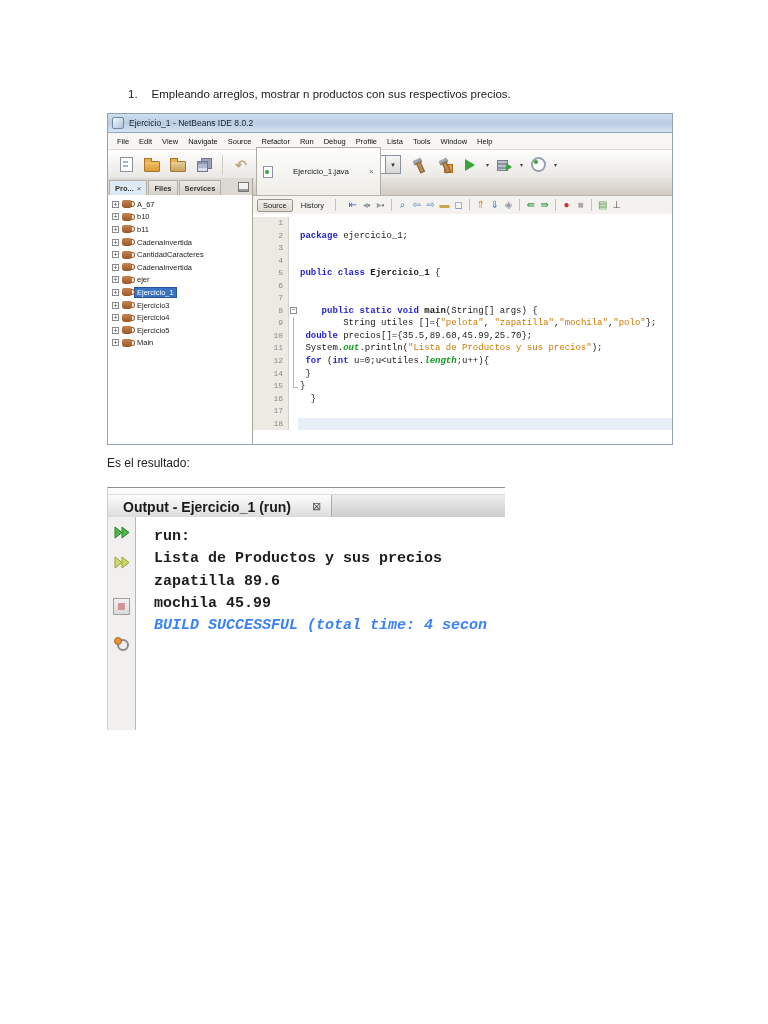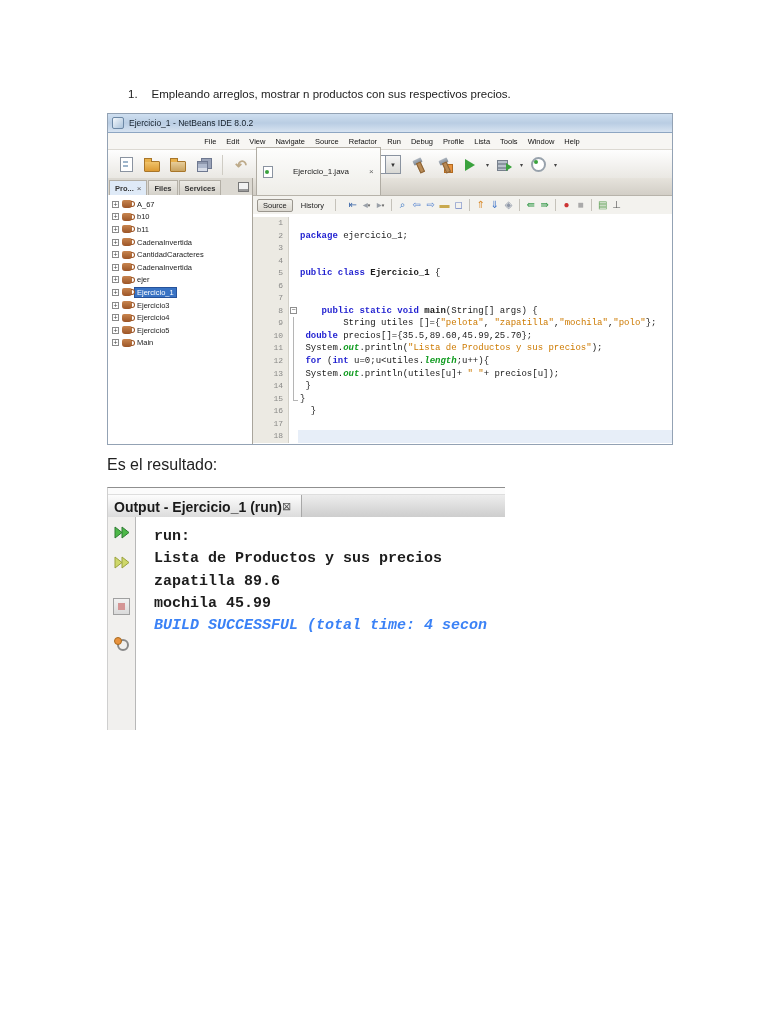--- a/index.html
+++ b/index.html
@@ -1,32 +1,32 @@
 <!DOCTYPE html>
 <html><head>
 <meta charset="utf-8">
 <style>
   html,body{margin:0;padding:0;background:#fff;}
   body{width:768px;height:1024px;position:relative;overflow:hidden;
        font-family:"Liberation Sans",sans-serif;color:#222;}
 
   
   .doc-item{position:absolute;left:128px;top:88px;font-size:11.5px;display:flex;gap:14px;}
-  .result-label{position:absolute;left:107px;top:456px;font-size:16px;}
+  .result-label{position:absolute;left:107px;top:456px;font-size:12px;}
 
   
   .ide{position:absolute;left:107px;top:113px;width:566px;height:332px;
        box-sizing:border-box;border:1px solid #93a2b4;background:#f4f2ee;}
   .ide-title{height:18px;background:linear-gradient(#cfdff0,#b9cde3 50%,#d7e3f1);
        border-bottom:1px solid #8ea6c2;display:flex;align-items:center;gap:5px;
        padding-left:4px;font-size:8.5px;color:#15202b;}
   .nb-cube{width:10px;height:10px;border:1px solid #6d88a5;border-radius:2px;
        background:linear-gradient(135deg,#f4f8fc,#aac2da);}
   .ide-menubar{height:16px;background:#f7f6f3;border-bottom:1px solid #dcd9d2;
-       display:flex;align-items:center;padding-left:4px;font-size:7.5px;color:#111;justify-content:center;}
+       display:flex;align-items:center;padding-left:4px;font-size:7.5px;color:#111;}
   .menu-item{padding:0 5px;cursor:default;}
   .ide-toolbar{height:29px;background:linear-gradient(#fefefe,#e9e7e2);
        border-bottom:1px solid #c4c0b8;display:flex;align-items:center;padding-left:7px;gap:4px;}
   .tb-btn{width:22px;height:22px;display:flex;align-items:center;justify-content:center;}
   .tb-sep{width:1px;height:20px;background:#cfccc4;margin:0 3px;}
   .tb-glyph{font-size:14px;font-weight:bold;color:#bdaa89;line-height:1;}
   .ic-page{width:11px;height:13px;background:#fff;border:1px solid #8a93a0;position:relative;}
   .ic-page::after{content:"";position:absolute;left:2px;top:3px;width:5px;height:2px;
        background:#9fb6cc;box-shadow:0 4px 0 #9fb6cc;}
   .ic-folder{width:14px;height:9px;background:linear-gradient(#f0c36a,#dc9a33);
@@ -127,21 +127,21 @@
   .tk-b{font-weight:bold;}
   .tk-s{color:#cd7a00;}
   .tk-f{color:#0f9b1f;font-weight:bold;font-style:italic;}
 
   
   .out{position:absolute;left:107px;top:487px;width:398px;height:243px;box-sizing:border-box;
        border-top:1px solid #8f8f8f;border-left:1px solid #cfcfcf;background:#fff;}
   .out-strip{height:6px;background:#fbfbfb;border-bottom:1px solid #dedede;}
   .out-tabs{height:23px;background:linear-gradient(#ededed,#cccccc);border-bottom:1px solid #b0b0b0;
        display:flex;align-items:stretch;}
-  .otab{display:flex;align-items:center;gap:0;padding:0 10px 0 6px;
+  .otab{display:flex;align-items:center;gap:21px;padding:0 10px 0 15px;
        background:linear-gradient(#fdfdfd,#dadada);border-right:1px solid #a8a8a8;
        font-weight:bold;font-size:14px;color:#1a1a1a;}
   .otab-close{font-size:11px;font-weight:normal;color:#555;}
   .out-body{position:absolute;top:29px;bottom:0;left:0;right:0;background:#fff;}
   .out-gutter{position:absolute;left:0;top:0;bottom:0;width:27px;background:#f1f0ee;
        border-right:1px solid #b8b8b8;display:flex;flex-direction:column;align-items:center;padding-top:7px;}
   .og-btn{width:18px;height:16px;display:flex;align-items:center;justify-content:center;}
   .stop-btn{width:15px;height:15px;background:linear-gradient(#f2f2f2,#dadada);
        border:1px solid #a0a0a0;display:flex;align-items:center;justify-content:center;}
   .stop-inner{width:7px;height:7px;background:#d49595;}
@@ -394,21 +394,20 @@
           <div class="code-row"><span class="gutter">3</span><span class="foldcol"></span><span class="code-text"></span></div>
           <div class="code-row"><span class="gutter">4</span><span class="foldcol"></span><span class="code-text"></span></div>
           <div class="code-row"><span class="gutter">5</span><span class="foldcol"></span><span class="code-text"><span class="tk-k">public</span><span class="tk-p"> </span><span class="tk-k">class</span><span class="tk-p"> </span><span class="tk-b">Ejercicio_1</span><span class="tk-p"> {</span></span></div>
           <div class="code-row"><span class="gutter">6</span><span class="foldcol"></span><span class="code-text"></span></div>
           <div class="code-row"><span class="gutter">7</span><span class="foldcol"></span><span class="code-text"></span></div>
           <div class="code-row"><span class="gutter">8</span><span class="foldcol"><span class="fold-box">−</span></span><span class="code-text"><span class="tk-p">    </span><span class="tk-k">public</span><span class="tk-p"> </span><span class="tk-k">static</span><span class="tk-p"> </span><span class="tk-k">void</span><span class="tk-p"> </span><span class="tk-b">main</span><span class="tk-p">(String[] args) {</span></span></div>
           <div class="code-row"><span class="gutter">9</span><span class="foldcol fold-line"></span><span class="code-text"><span class="tk-p">        String utiles []={</span><span class="tk-s">"pelota"</span><span class="tk-p">, </span><span class="tk-s">"zapatilla"</span><span class="tk-p">,</span><span class="tk-s">"mochila"</span><span class="tk-p">,</span><span class="tk-s">"polo"</span><span class="tk-p">};</span></span></div>
           <div class="code-row"><span class="gutter">10</span><span class="foldcol fold-line"></span><span class="code-text"><span class="tk-p"> </span><span class="tk-k">double</span><span class="tk-p"> precios[]={35.5,89.60,45.99,25.70};</span></span></div>
           <div class="code-row"><span class="gutter">11</span><span class="foldcol fold-line"></span><span class="code-text"><span class="tk-p"> System.</span><span class="tk-f">out</span><span class="tk-p">.println(</span><span class="tk-s">"Lista de Productos y sus precios"</span><span class="tk-p">);</span></span></div>
           <div class="code-row"><span class="gutter">12</span><span class="foldcol fold-line"></span><span class="code-text"><span class="tk-p"> </span><span class="tk-k">for</span><span class="tk-p"> (</span><span class="tk-k">int</span><span class="tk-p"> u=0;u&lt;utiles.</span><span class="tk-f">length</span><span class="tk-p">;u++){</span></span></div>
-          <div class="code-row"><span class="gutter">13</span><span class="foldcol fold-line"></span><span class="code-text"><span class="tk-p"> System.</span><span class="tk-f">out</span><span class="tk-p">.println(utiles[u]+ </span><span class="tk-s">" "</span><span class="tk-p">+ precios[u]);</span></span></div>
           <div class="code-row"><span class="gutter">14</span><span class="foldcol fold-line"></span><span class="code-text"><span class="tk-p"> }</span></span></div>
           <div class="code-row"><span class="gutter">15</span><span class="foldcol fold-end"></span><span class="code-text"><span class="tk-p">}</span></span></div>
           <div class="code-row"><span class="gutter">16</span><span class="foldcol"></span><span class="code-text"><span class="tk-p">  }</span></span></div>
           <div class="code-row"><span class="gutter">17</span><span class="foldcol"></span><span class="code-text"></span></div>
           <div class="code-row highlight"><span class="gutter">18</span><span class="foldcol"></span><span class="code-text"></span></div>
         </div>
     </div>
   </div>
 </div>
 

